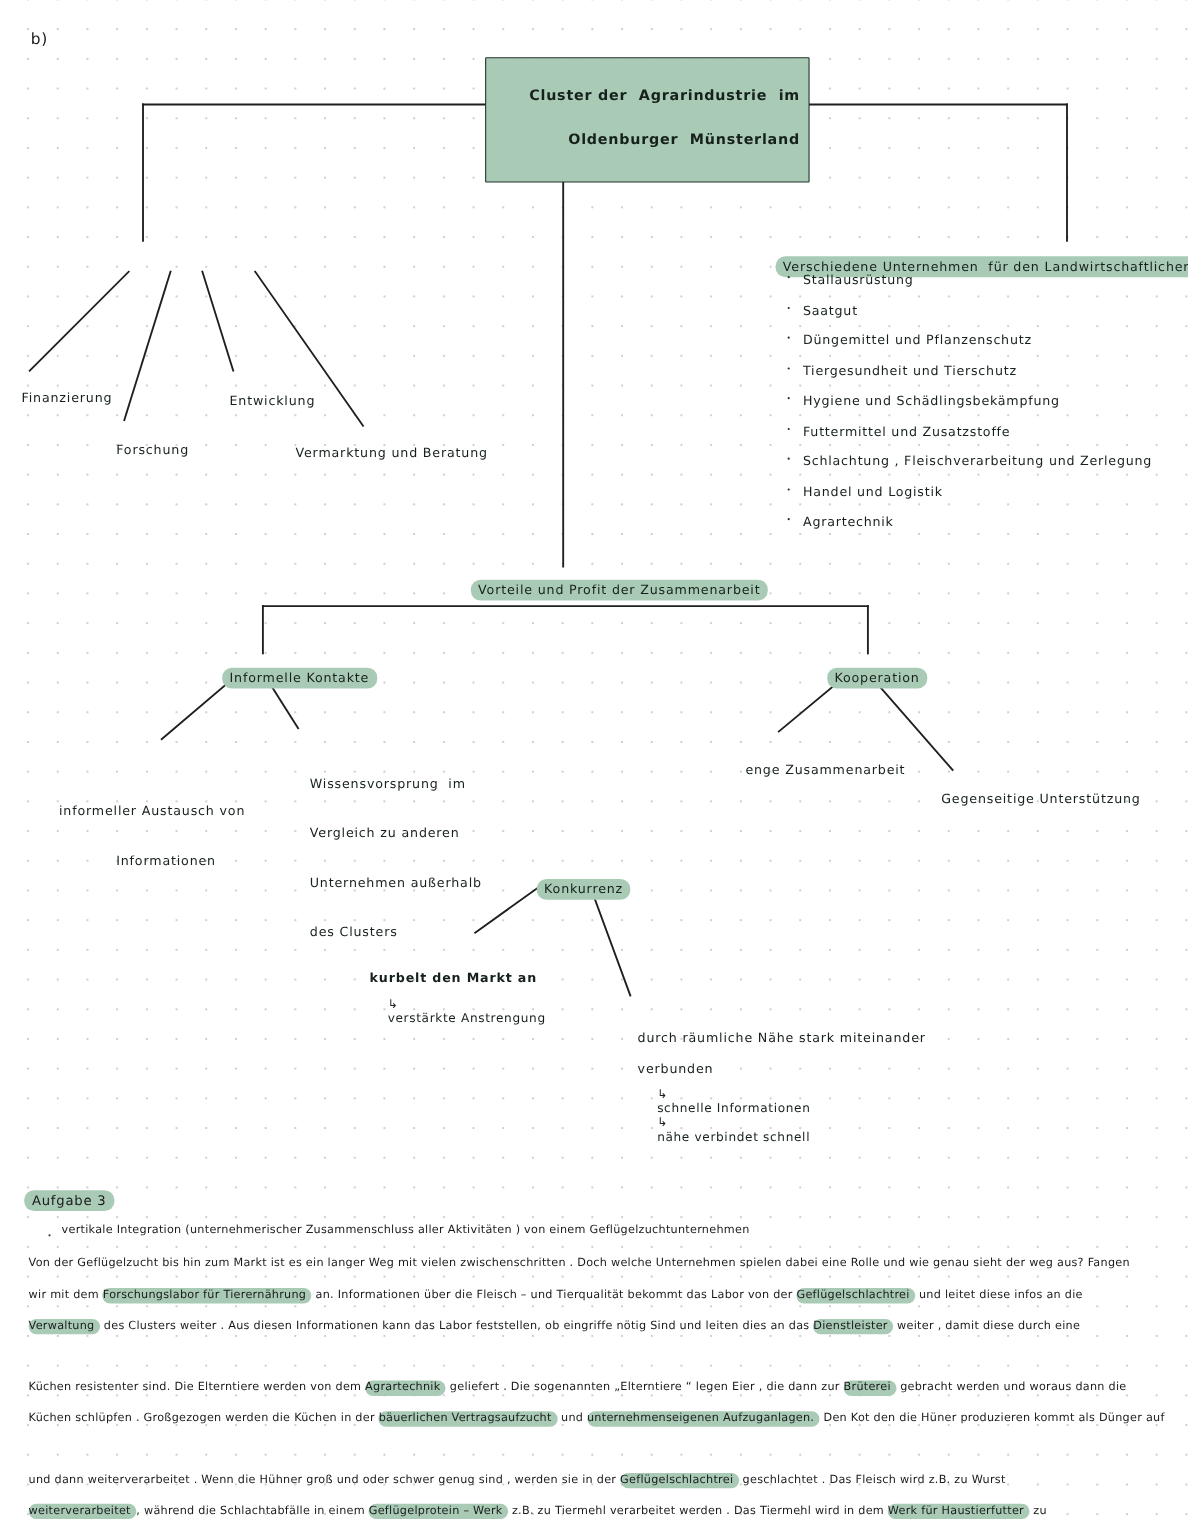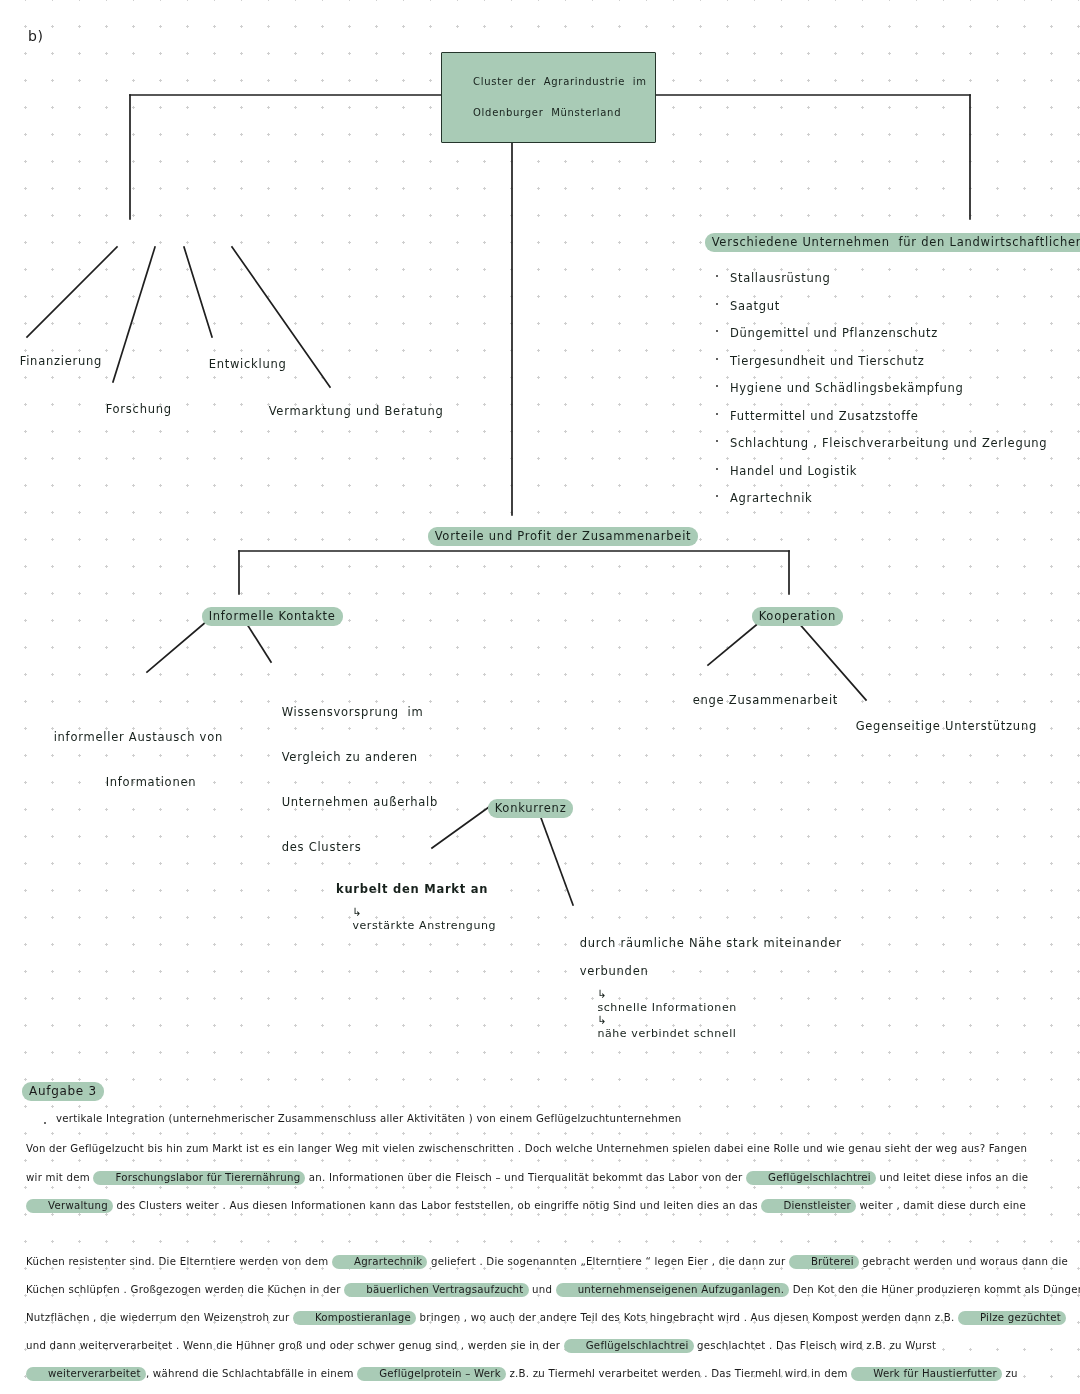--- a/index.html
+++ b/index.html
@@ -36,21 +36,21 @@
     border:1.4px solid #24352b;
     background:#a9cbb6;
     border-radius:1px;
     padding:5px 8px 6px 8px;
     display:inline-block;
     line-height:1.55;
     letter-spacing:.7px;
   }
   .lbl{ font-size:11.5px; letter-spacing:.75px; }
   .lbl-sm{ font-size:11px; letter-spacing:.6px; }
-  .bullets{position:absolute;margin-top:24px;}
+  .bullets{position:absolute;}
   .bullets .bi{
     position:relative;
     font-size:11.5px;
     letter-spacing:.7px;
     padding-left:18px;
     margin-bottom:13.5px;
     color:#17211c;
   }
   .bullets .bi:before{
     content:"";
@@ -59,21 +59,21 @@
     background:#2b2b2b;
   }
   .multi{ line-height:1.95; }
   .arrow{ font-size:11px; }
   .para{
     position:absolute;
     font-size:10.2px;
     letter-spacing:.25px;
     white-space:nowrap;
   }
-  .para .hl{ padding:1px 5px 2px 22px; border-radius:8px; }
+  .para .hl{ padding:1px 5px 2px 0; border-radius:8px; }
   #aufgabe{
     position:absolute;left:22px;top:1082px;
     font-size:12px;letter-spacing:.7px;
   }
   #blabel{position:absolute;left:28px;top:28px;font-size:14px;letter-spacing:.5px;}
   .tiny-dot{position:absolute;width:2.4px;height:2.4px;border-radius:50%;background:#3a3a3a;}
 </style>
 </head>
 <body>
 
@@ -106,21 +106,21 @@
       <line x1="797" y1="621" x2="866" y2="700"></line>
 
       <line x1="489" y1="807" x2="432" y2="848"></line>
       <line x1="537" y1="807" x2="573" y2="905"></line>
     </g>
   </svg>
 
   <div id="blabel">b)</div>
 
   <div class="node" style="left:418px;top:33px;">
-    <div class="boxed" style="font-size:10px;text-align:left;">
+    <div class="boxed" style="font-size:13px;text-align:right;font-weight:bold;">
       <span>Cluster der  Agrarindustrie  im</span><br>
       <span>Oldenburger  Münsterland</span>
     </div>
   </div>
 
 
   <div class="node lbl" style="left:2px;top:340px;">
     <span>Finanzierung</span>
   </div>
   <div class="node lbl" style="left:88px;top:388px;">
@@ -165,21 +165,21 @@
   <div class="node lbl multi" style="left:264px;top:679px;">
     <span>Wissensvorsprung  im</span><br>
     <span>Vergleich zu anderen</span><br>
     <span>Unternehmen außerhalb</span><br>
     <span>des Clusters</span>
   </div>
 
   <div class="node lbl" style="left:734px;top:593px;">
     <span class="hl">Kooperation</span>
   </div>
-  <div class="node lbl" style="left:675px;top:679px;">
+  <div class="node lbl" style="left:660px;top:679px;">
     <span>enge Zusammenarbeit</span>
   </div>
   <div class="node lbl" style="left:838px;top:705px;">
     <span>Gegenseitige Unterstützung</span>
   </div>
 
   <div class="node lbl" style="left:470px;top:785px;">
     <span class="hl">Konkurrenz</span>
   </div>
 
@@ -211,17 +211,16 @@
   </div>
 
   <div class="tiny-dot" style="left:44px;top:1122px;"></div>
   <div class="para" style="left:56px;top:1113px;">vertikale Integration (unternehmerischer Zusammenschluss aller  Aktivitäten ) von  einem Geflügelzuchtunternehmen</div>
 
   <div class="para" id="pline-0" style="left:26px;top:1143px;"><span>Von  der  Geflügelzucht  bis  hin  zum   Markt  ist  es  ein  langer   Weg  mit vielen  zwischenschritten . Doch  welche  Unternehmen   spielen  dabei  eine Rolle  und  wie  genau  sieht  der  weg    aus? Fangen</span></div>
   <div class="para" id="pline-1" style="left:26px;top:1171px;"><span>wir  mit  dem </span><span class="hl">Forschungslabor  für Tierernährung</span><span> an. Informationen  über die  Fleisch –  und  Tierqualität  bekommt  das  Labor  von  der </span><span class="hl">Geflügelschlachtrei</span><span> und  leitet  diese   infos  an die</span></div>
   <div class="para" id="pline-2" style="left:26px;top:1199px;"><span class="hl">Verwaltung</span><span>  des  Clusters  weiter .  Aus  diesen  Informationen  kann  das  Labor  feststellen, ob  eingriffe  nötig  Sind  und  leiten  dies  an  das </span><span class="hl">Dienstleister</span><span> weiter , damit  diese   durch  eine</span></div>
   <div class="para" id="pline-4" style="left:26px;top:1255px;"><span>Küchen  resistenter  sind. Die   Elterntiere   werden   von  dem </span><span class="hl">Agrartechnik</span><span>  geliefert . Die   sogenannten  „Elterntiere “  legen  Eier , die  dann   zur </span><span class="hl">Brüterei</span><span>  gebracht  werden  und  woraus    dann  die</span></div>
   <div class="para" id="pline-5" style="left:26px;top:1283px;"><span>Küchen  schlüpfen . Großgezogen  werden   die  Küchen  in  der </span><span class="hl">bäuerlichen Vertragsaufzucht</span><span> und </span><span class="hl">unternehmenseigenen  Aufzuganlagen.</span><span> Den  Kot  den  die  Hüner  produzieren  kommt  als   Dünger  auf</span></div>
-  <div class="para" id="pline-6" style="left:26px;top:1311px;"><span>Nutzflächen , die  wiederrum  den  Weizenstroh  zur </span><span class="hl">Kompostieranlage</span><span>  bringen , wo  auch  der  andere  Teil  des  Kots   hingebracht  wird . Aus  diesen  Kompost  werden  dann  z.B. </span><span class="hl">Pilze  gezüchtet</span></div>
   <div class="para" id="pline-7" style="left:26px;top:1339px;"><span>und  dann  weiterverarbeitet . Wenn  die  Hühner  groß  und  oder  schwer  genug  sind ,  werden  sie  in   der </span><span class="hl">Geflügelschlachtrei</span><span>  geschlachtet .  Das  Fleisch  wird  z.B.  zu  Wurst</span></div>
   <div class="para" id="pline-8" style="left:26px;top:1367px;"><span class="hl">weiterverarbeitet</span><span>, während  die  Schlachtabfälle  in  einem </span><span class="hl">Geflügelprotein – Werk</span><span>  z.B. zu  Tiermehl  verarbeitet  werden . Das  Tiermehl  wird  in  dem </span><span class="hl">Werk  für  Haustierfutter</span><span>  zu</span></div>
 
 </div>
 
 </body></html>

